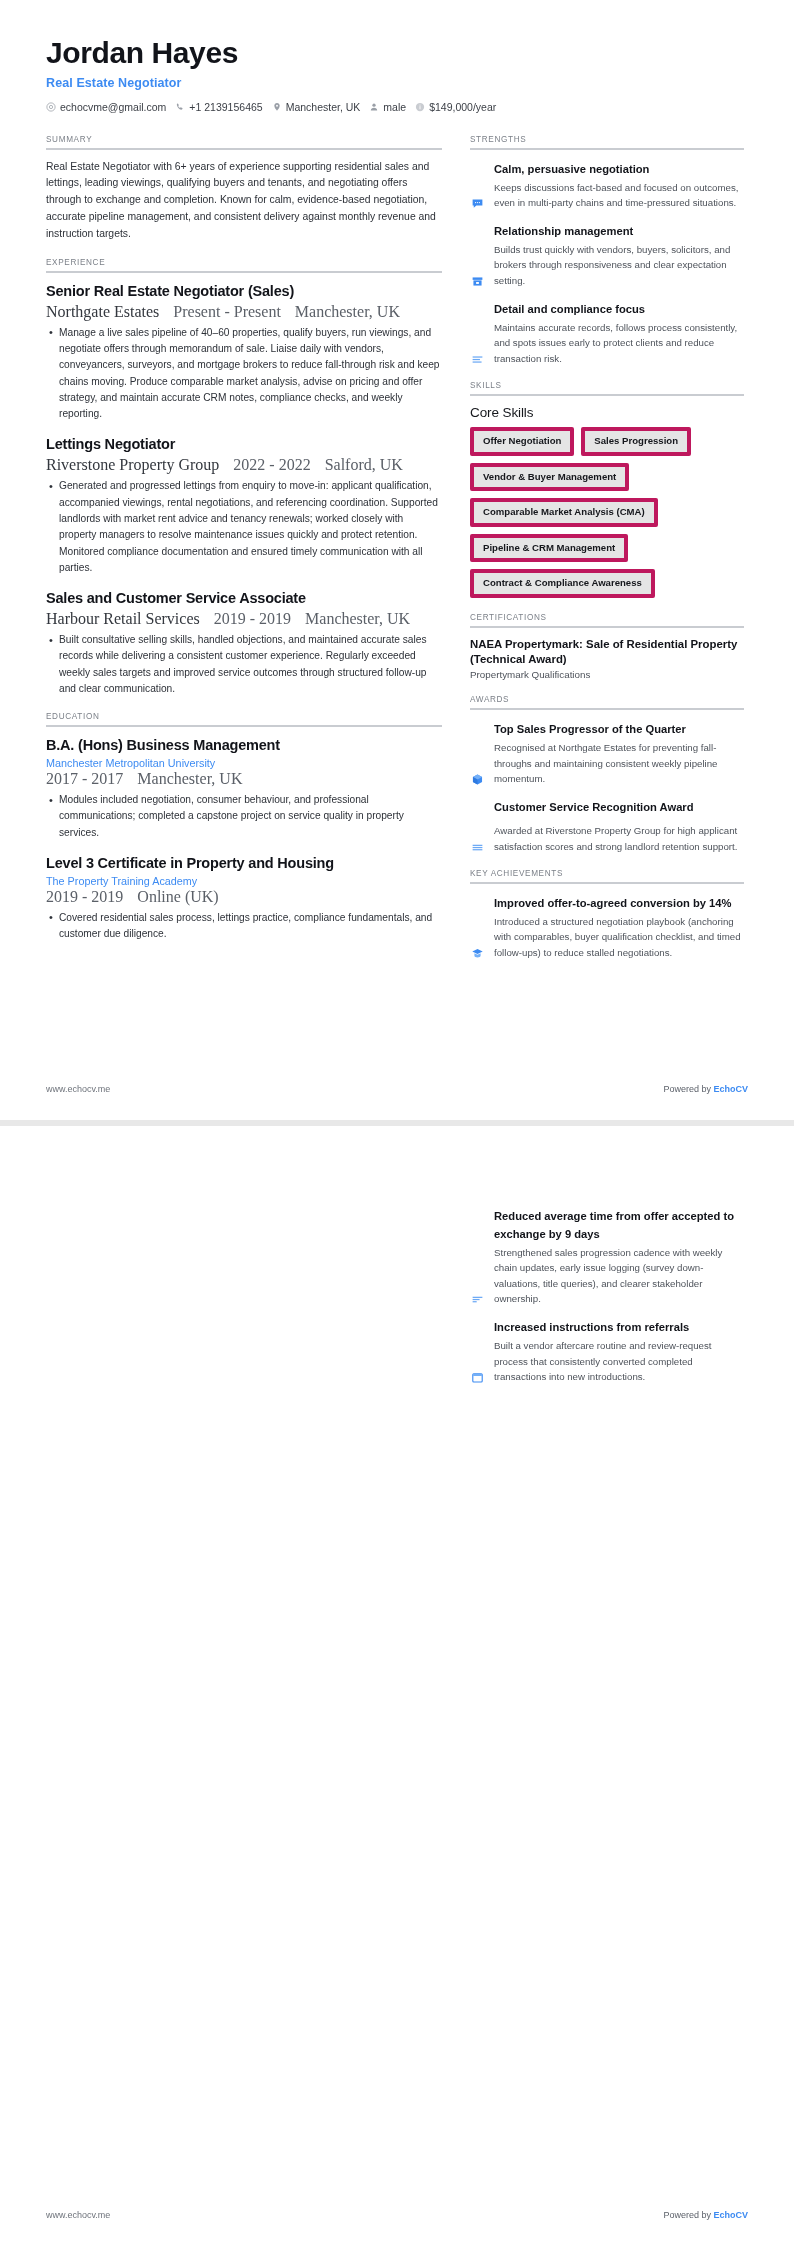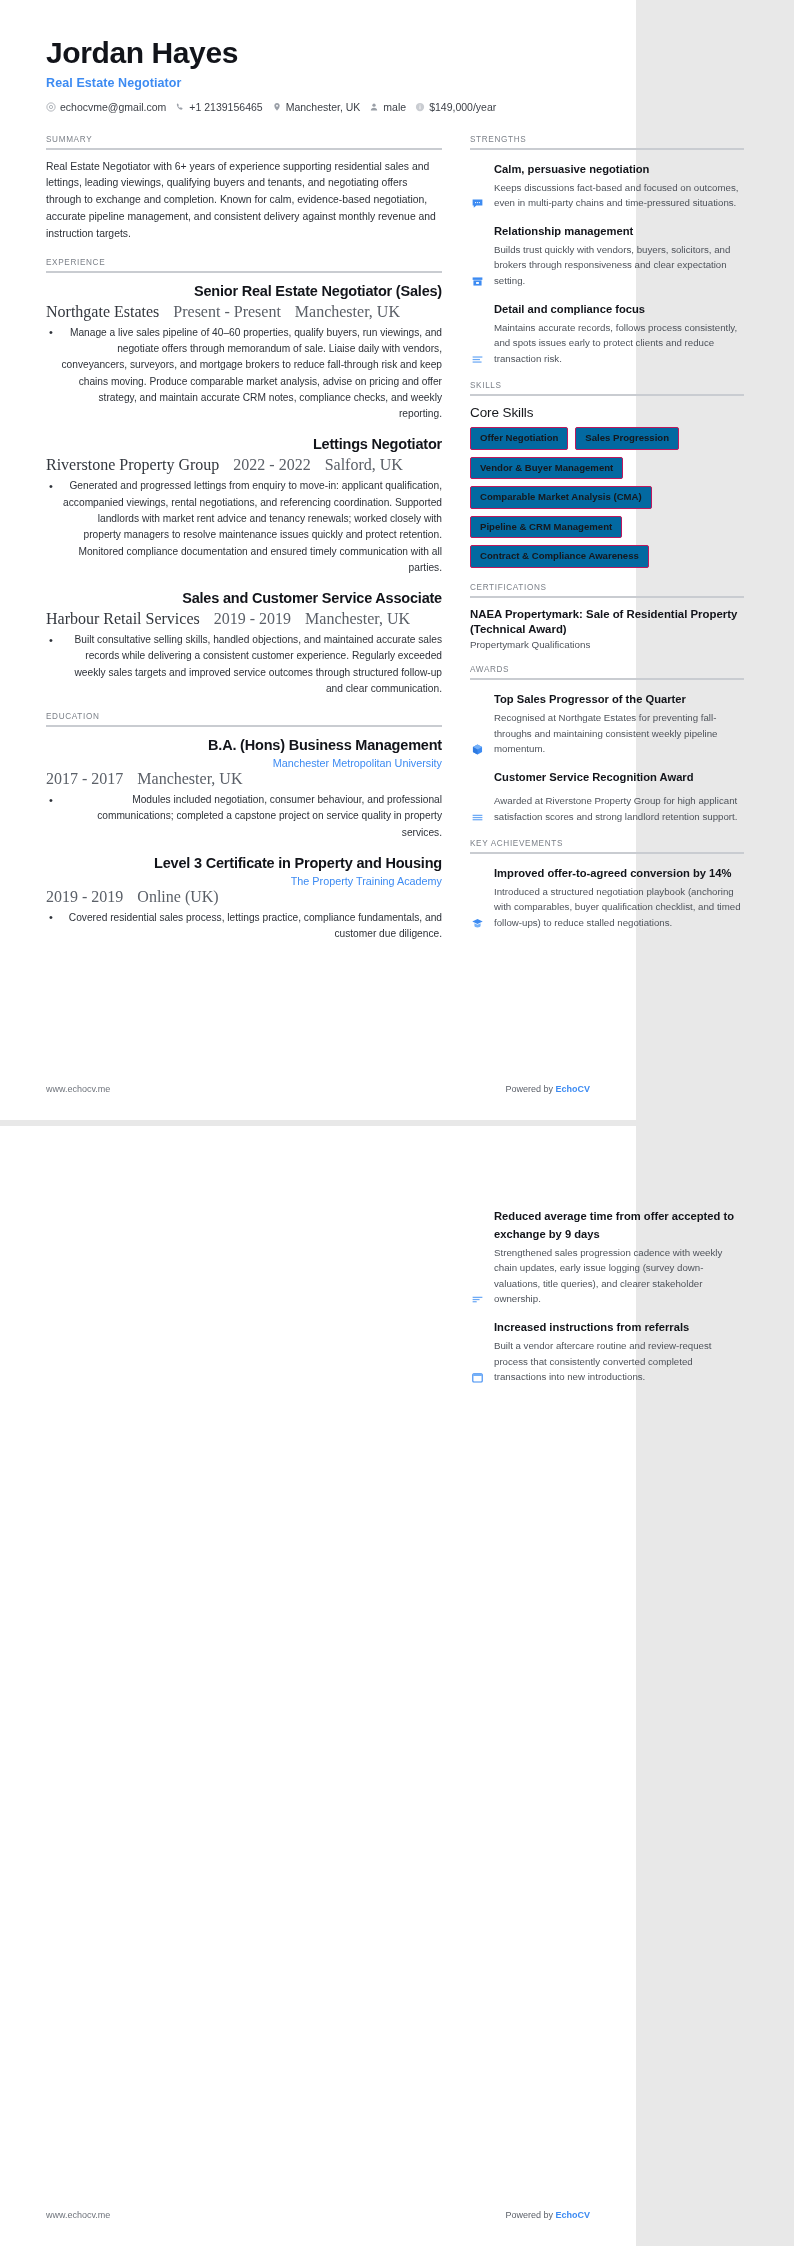--- a/index.html
+++ b/index.html
@@ -7,21 +7,21 @@
     background: #e8e8e8;
     font-family: "Liberation Sans", sans-serif;
     -webkit-font-smoothing: antialiased;
   }
   .viewport {
     width: 794px;
     margin: 0 auto;
     background: #e8e8e8;
   }
   .page {
-    width: 636px;
+    width: 794px;
     background: #ffffff;
     position: relative;
     padding: 36px 24px 0 46px;
   }
   .page-1 { height: 1120px; }
   .page-gap { height: 6px; background: #e8e8e8; }
   .page-2 { height: 1120px; }
 
   
   .name {
@@ -80,21 +80,21 @@
     margin-bottom: 9px;
   }
 
   .summary-text {
     font-size: 10.4px;
     line-height: 1.62;
     color: #2d3138;
   }
 
   
-  .entry { margin-bottom: 13px; text-align: right; }
+  .entry { margin-bottom: 13px; }
   .entry:last-child { margin-bottom: 0; }
   .entry-title {
     font-size: 14.5px;
     font-weight: 700;
     color: #12141a;
     letter-spacing: -0.2px;
     line-height: 1.3;
   }
   .entry-meta {
     display: flex;
@@ -164,28 +164,28 @@
   
   .skills-group-name {
     font-size: 13.5px;
     font-weight: 400;
     color: #16181d;
     margin-bottom: 7px;
     letter-spacing: -0.1px;
   }
   .chips { display: flex; flex-wrap: wrap; gap: 7px; }
   .chip {
-    border: 1px solid #be185d;
+    border: 4px solid #be185d;
     border-radius: 2px;
     padding: 5px 9px;
     font-size: 9.6px;
     font-weight: 700;
     color: #15171c;
     line-height: 1.1;
-    background: #0369a1;
+    background: #e5e5e5;
   }
 
   
   .cert { margin-bottom: 9px; }
   .cert:last-child { margin-bottom: 0; }
   .cert-name {
     font-size: 11.4px;
     font-weight: 700;
     color: #12141a;
     line-height: 1.34;

